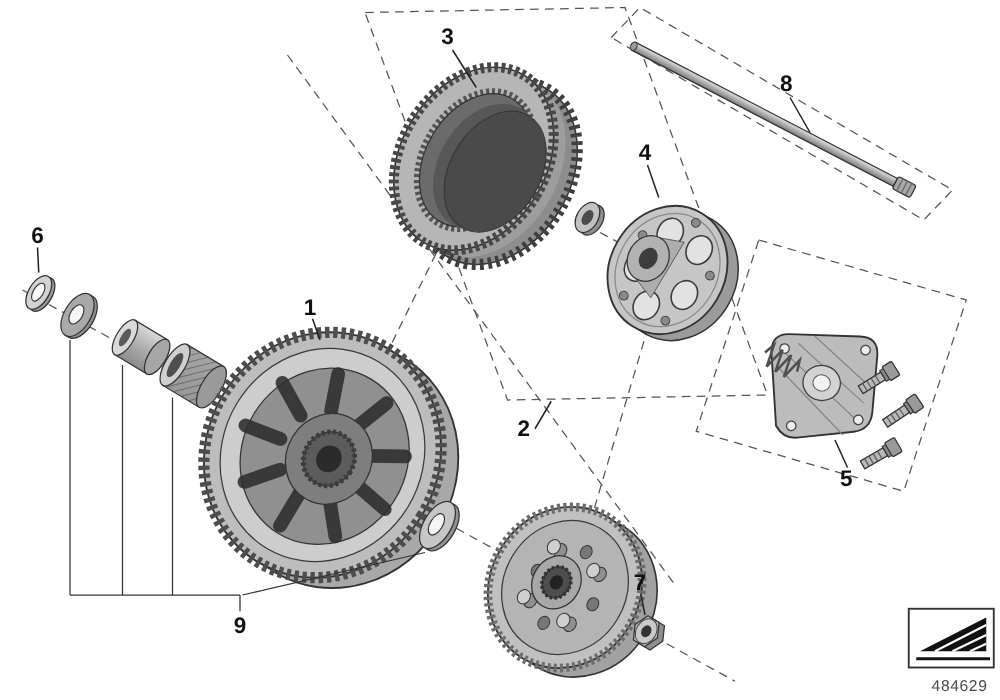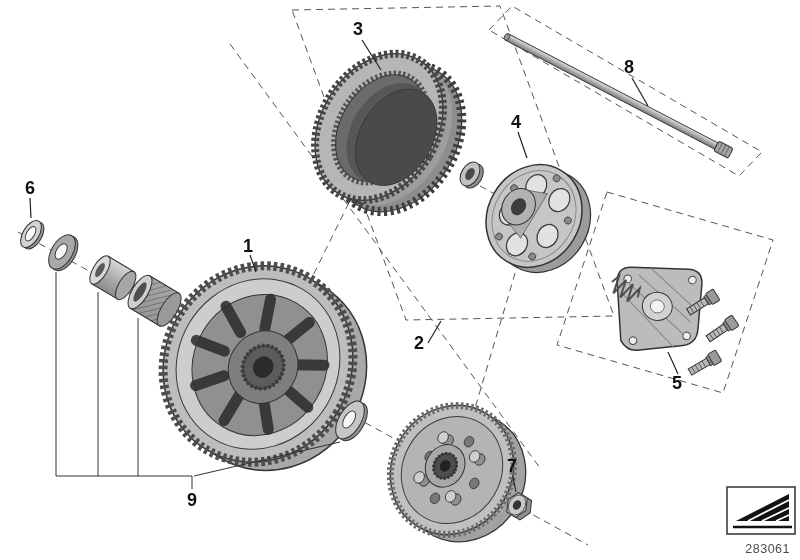--- a/index.html
+++ b/index.html
@@ -256,14 +256,14 @@
   <span class="callout" style="left:248px;top:246px">1</span>
   <span class="callout" style="left:419px;top:343px">2</span>
   <span class="callout" style="left:358px;top:29px">3</span>
   <span class="callout" style="left:516px;top:122px">4</span>
   <span class="callout" style="left:677px;top:383px">5</span>
   <span class="callout" style="left:30px;top:188px">6</span>
   <span class="callout" style="left:512px;top:466px">7</span>
   <span class="callout" style="left:629px;top:67px">8</span>
   <span class="callout" style="left:192px;top:500px">9</span>
 
-  <div class="diagram-id">283061</div>
+  <div class="diagram-id">484629</div>
 </div>
 
 </body></html>

